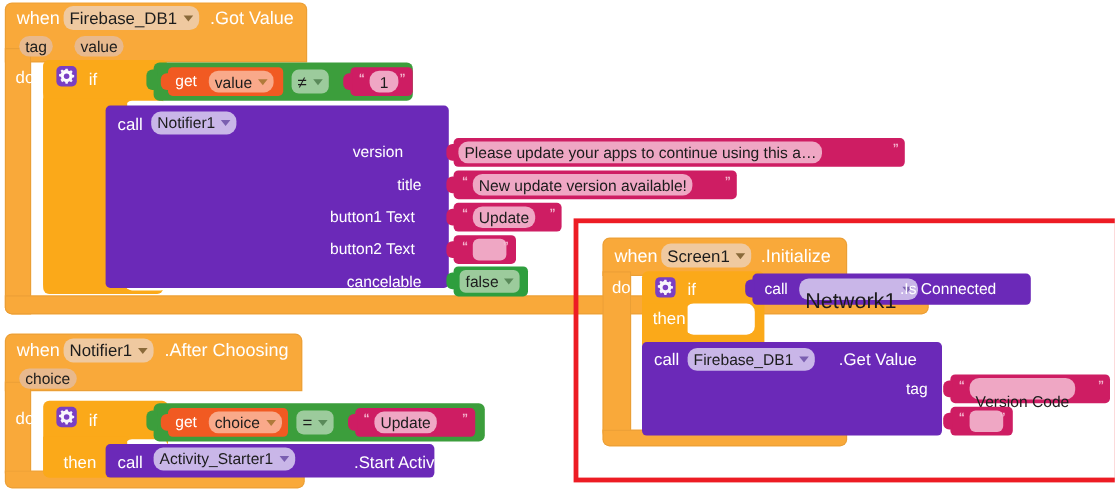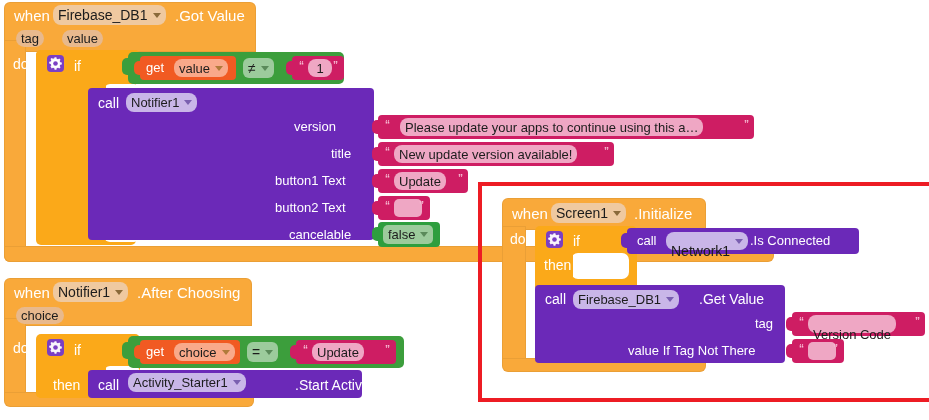--- a/index.html
+++ b/index.html
@@ -126,21 +126,21 @@
   <span class="lbl" style="left:98px;top:96px;">call</span>
   <div class="fld fld-comp" style="left:126px;top:93px;height:19px;">
     <span style="font-size:13px;">Notifier1</span>
     <span class="caret v"></span>
   </div>
 
   <span class="lbl" style="left:294px;top:120px;font-size:13px;">version</span>
   <div class="blk txtblk" style="left:378px;top:115px;width:376px;height:24px;border-radius:4px;"></div>
   <div class="sock" style="left:372px;top:120px;background:#CE1D63;width:8px;height:14px;"></div>
   <span class="q" style="left:385px;top:120px;">“</span>
-  <div class="fld fld-txt clip" style="left:400px;top:118px;height:18px;max-width:348px;">
+  <div class="fld fld-txt clip" style="left:382px;top:118px;height:18px;max-width:348px;">
     <span style="font-size:13px;">Please update your apps to continue using this a…</span>
   </div>
   <span class="q" style="left:744px;top:120px;">”</span>
 
   <span class="lbl" style="left:331px;top:147px;font-size:13px;">title</span>
   <div class="blk txtblk" style="left:378px;top:142px;width:236px;height:24px;border-radius:4px;"></div>
   <div class="sock" style="left:372px;top:147px;background:#CE1D63;width:8px;height:14px;"></div>
   <span class="q" style="left:385px;top:147px;">“</span>
   <div class="fld fld-txt" style="left:394px;top:145px;height:18px;">
     <span style="font-size:13px;">New update version available!</span>
@@ -255,21 +255,21 @@
       <circle cx="8.5" cy="8.5" r="2.3" fill="#7A3FC4"></circle>
     </svg>
   </div>
   <span class="lbl" style="left:573px;top:234px;">if</span>
   <span class="lbl" style="left:544px;top:258px;">then</span>
 
   <div class="blk call" style="left:627px;top:228px;width:232px;height:26px;border-radius:4px;"></div>
   <div class="sock" style="left:621px;top:233px;background:#6B29B8;width:8px;height:15px;"></div>
   <span class="lbl" style="left:637px;top:234px;font-size:13px;">call</span>
   <div class="fld fld-comp" style="left:666px;top:232px;height:18px;">
-    <span style="font-size:14px;margin-top:19px;">Network1</span>
+    <span style="font-size:18px;margin-top:19px;">Network1</span>
     <span class="caret v"></span>
   </div>
   <span class="lbl" style="left:750px;top:234px;font-size:13px;">.Is Connected</span>
 
   <div class="blk call" style="left:535px;top:285px;width:250px;height:78px;border-radius:4px;"></div>
   <span class="lbl" style="left:545px;top:292px;">call</span>
   <div class="fld fld-comp" style="left:573px;top:290px;height:19px;">
     <span style="font-size:13px;">Firebase_DB1</span>
     <span class="caret v"></span>
   </div>
@@ -277,21 +277,20 @@
 
   <span class="lbl" style="left:755px;top:317px;font-size:13px;">tag</span>
   <div class="blk txtblk" style="left:792px;top:312px;width:133px;height:24px;border-radius:4px;"></div>
   <div class="sock" style="left:786px;top:317px;background:#CE1D63;width:8px;height:14px;"></div>
   <span class="q" style="left:799px;top:317px;">“</span>
   <div class="fld fld-txt" style="left:808px;top:315px;height:18px;">
     <span style="font-size:13px;margin-top:20px;">Version Code</span>
   </div>
   <span class="q" style="left:915px;top:317px;">”</span>
 
-  <span class="lbl" style="left:628px;top:344px;font-size:13px;">value If Tag Not There</span>
   <div class="blk txtblk" style="left:792px;top:339px;width:52px;height:24px;border-radius:4px;"></div>
   <div class="sock" style="left:786px;top:344px;background:#CE1D63;width:8px;height:14px;"></div>
   <span class="q" style="left:799px;top:344px;">“</span>
   <div class="fld fld-txt" style="left:808px;top:342px;height:18px;width:18px;border-radius:5px;">
     <span style="font-size:13px;"></span>
   </div>
   <span class="q" style="left:833px;top:344px;">”</span>
 
 </div>
 

